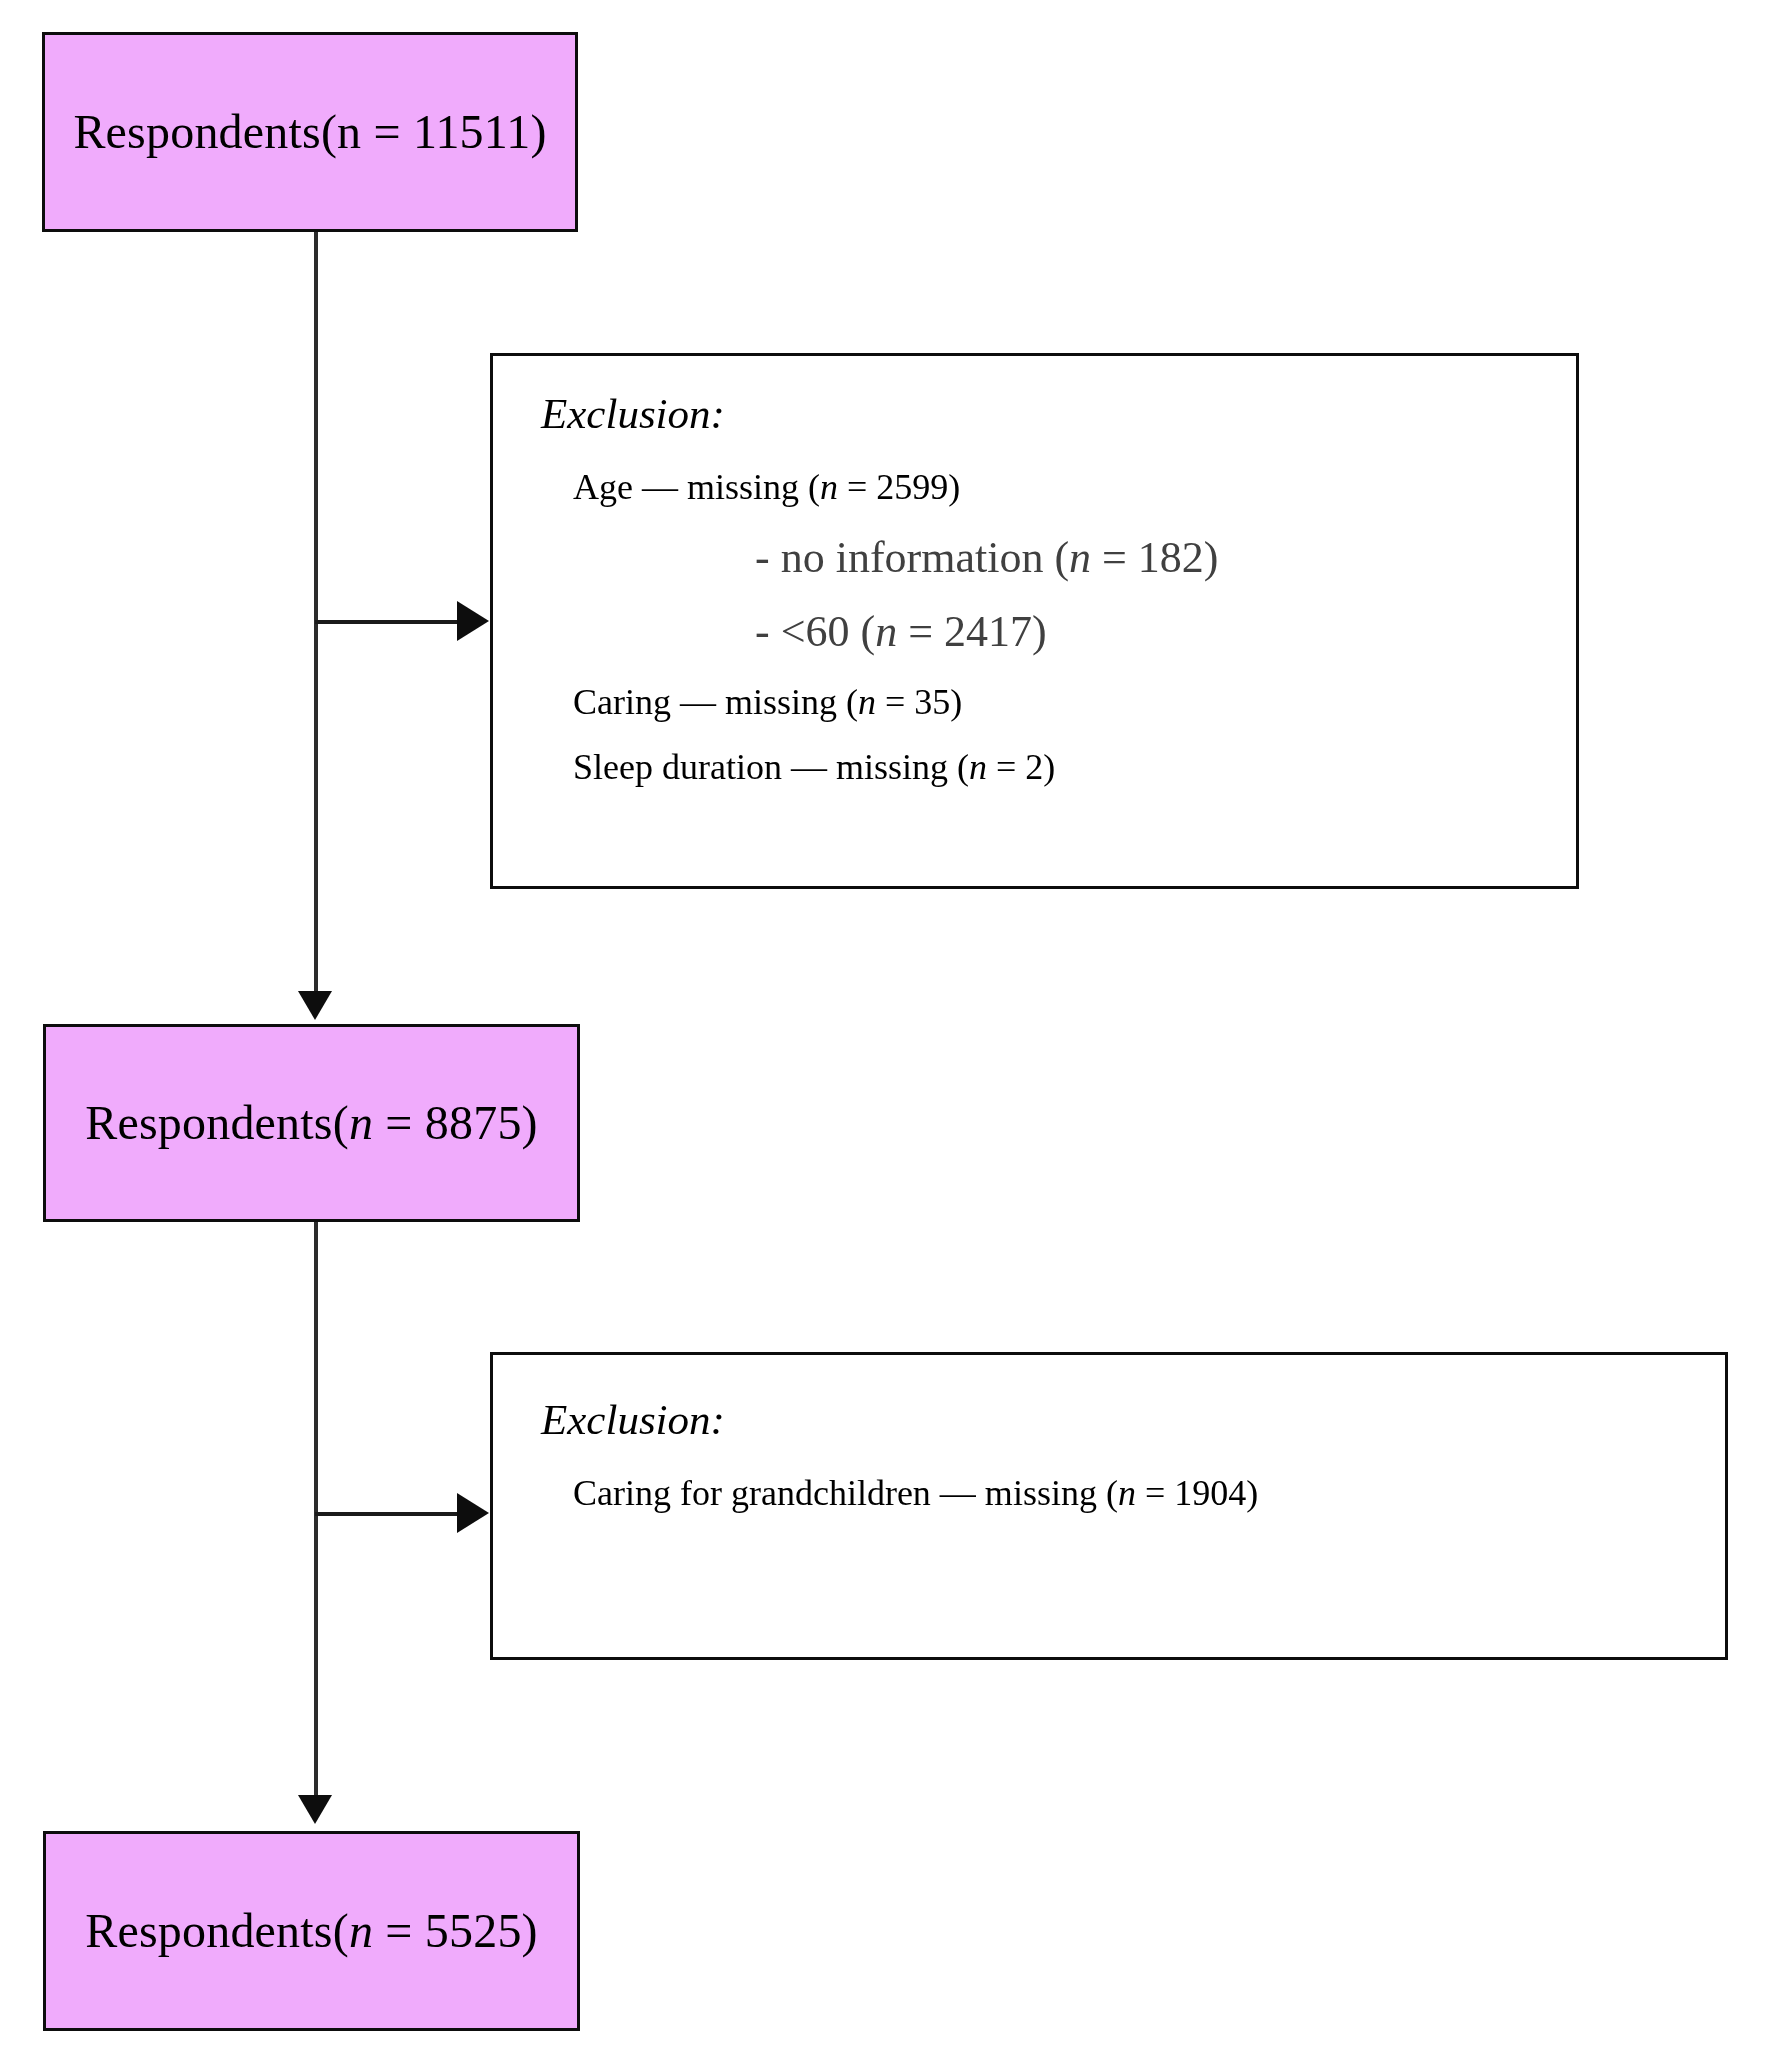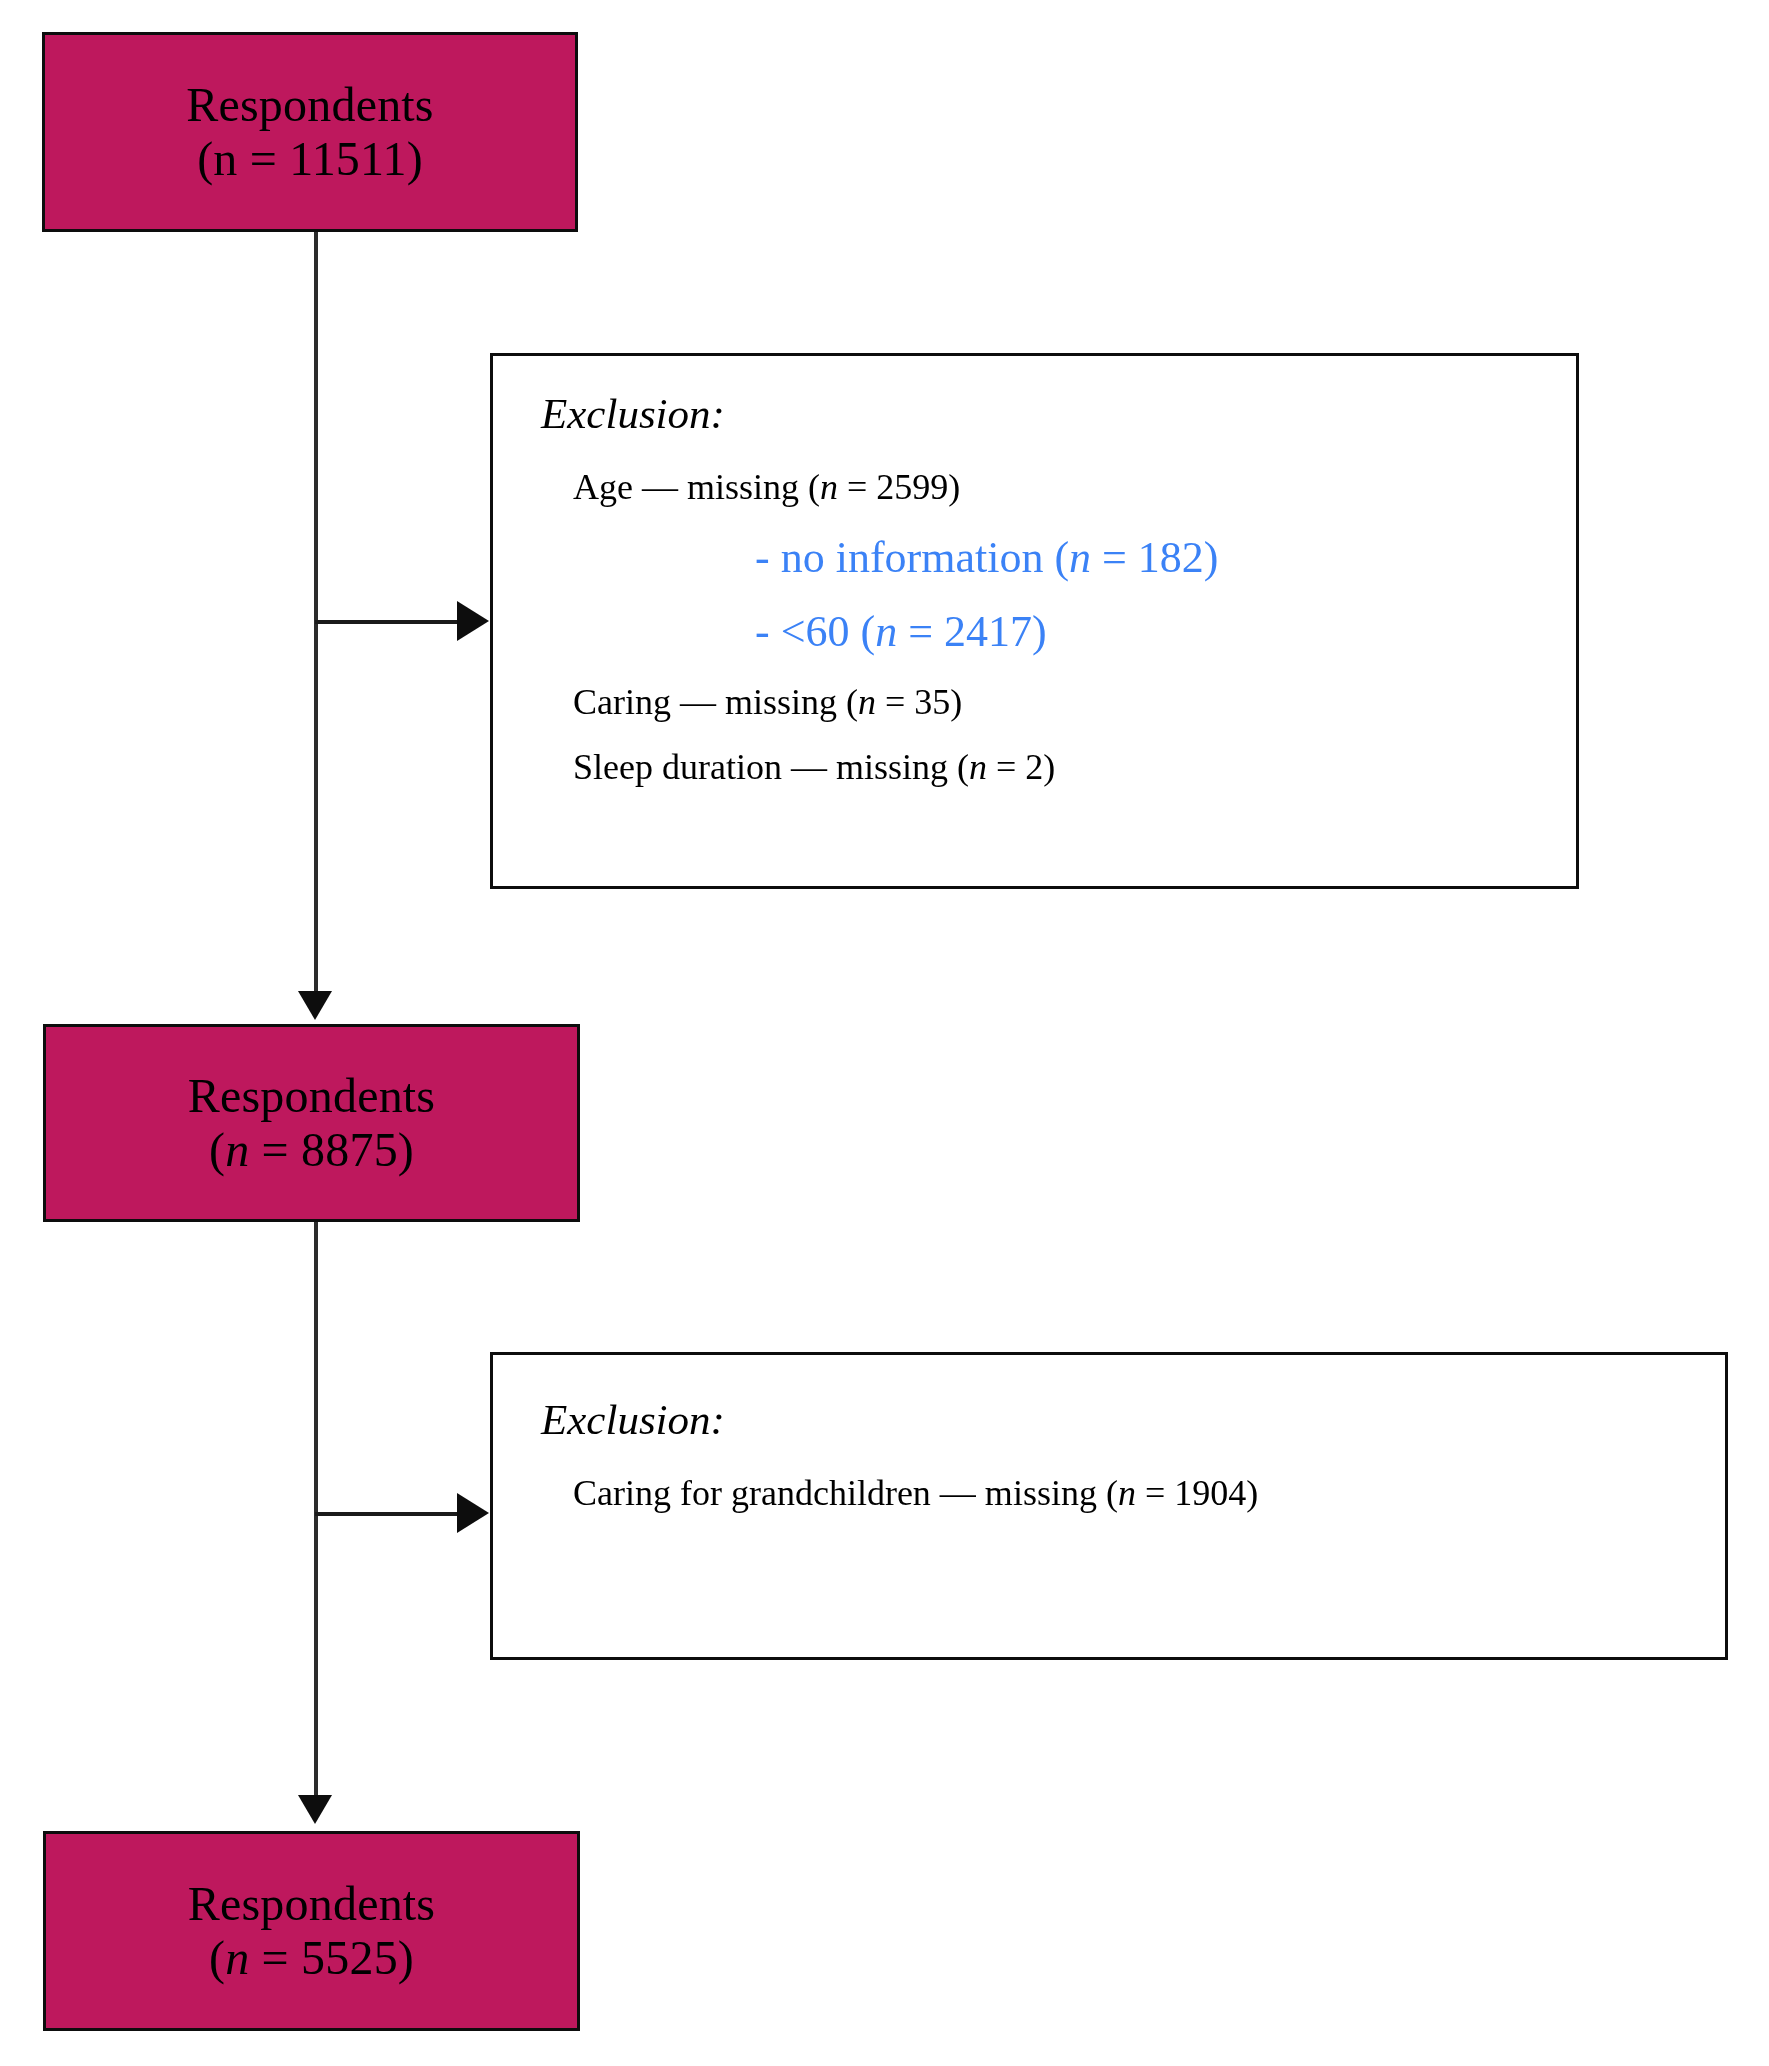--- a/index.html
+++ b/index.html
@@ -15,23 +15,23 @@
     background: #ffffff;
     font-family: "Liberation Serif", "DejaVu Serif", serif;
     color: #000000;
     overflow: hidden;
   }
   
   .node-box {
     position: absolute;
     box-sizing: border-box;
     border: 3.8px solid #0d0d0d;
-    background: #be185d;
+    background: #f0abfc;
     display: flex;
-    flex-direction: column;
+    flex-direction: row;
     align-items: center;
     justify-content: center;
   }
   .node-line {
     font-size: 48px;
     line-height: 1.12;
     text-align: center;
     white-space: nowrap;
     letter-spacing: 0.2px;
   }
@@ -53,21 +53,21 @@
   }
   .excl-item {
     font-size: 36px;
     line-height: 1.1;
     margin: 0 0 26px 40px;
     white-space: nowrap;
   }
   .excl-sub {
     font-size: 44px;
     line-height: 1.1;
-    color: #3b82f6;
+    color: #404040;
     margin: 0 0 26px 222px;
     white-space: nowrap;
   }
   .excl-item:last-child, .excl-sub:last-child { margin-bottom: 0; }
   .ital { font-style: italic; }
 
   
   .vline {
     position: absolute;
     width: 3.8px;

